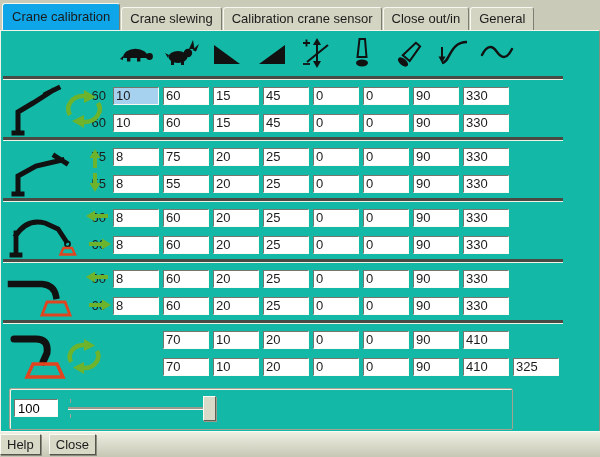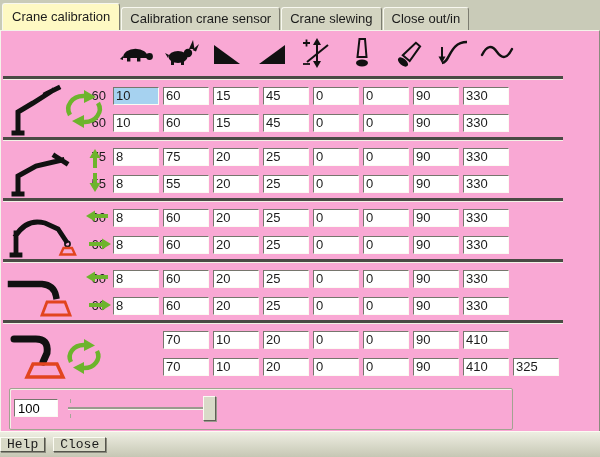--- a/index.html
+++ b/index.html
@@ -12,26 +12,26 @@
   }
   
   .tabstrip{position:absolute;top:0;left:0;right:0;height:30px;display:flex;align-items:flex-end;padding-left:2px;}
   .tab{
     background:#d3d4c1;
     border:1px solid;border-color:#f8f8f0 #7d7d71 #7d7d71 #f8f8f0;
     border-bottom:none;border-radius:3px 3px 0 0;
     padding:3px 8px 4px 8px;margin-right:1px;white-space:nowrap;cursor:default;
   }
   .tab.active{
-    background:#fef9c3;padding:5px 9px 6px 9px;position:relative;z-index:3;
+    background:#0ea5e9;padding:5px 9px 6px 9px;position:relative;z-index:3;
   }
   
   .panel{
     position:absolute;top:30px;left:0;right:0;bottom:25px;
-    background:#f9a8d4;
+    background:#14b8a6;
     border-top:1px solid #f4f4ea;border-left:1px solid #f4f4ea;
     border-right:1px solid #8b8b7e;border-bottom:1px solid #6f6f64;
     box-sizing:border-box;
   }
   .iconrow{height:44px;display:flex;align-items:center;padding-left:118px;gap:9px;}
   .iconrow .hicon{width:36px;height:34px;flex:0 0 auto;}
   .sep{height:3px;background:#4a4a44;width:560px;margin:1px 0 2px 2px;border-bottom:1px solid #f2f2e6;}
   .group{position:relative;}
   .grow{height:27px;display:flex;align-items:center;}
   .leftval{width:105px;text-align:right;flex:0 0 auto;}
@@ -75,38 +75,39 @@
   .slider .tick{position:absolute;width:1px;height:4px;background:#a5a596;}
   
   .statusbar{
     position:absolute;left:0;right:0;bottom:0;height:25px;
     background:linear-gradient(#eeeee2,#c6c7b4);
     border-top:1px solid #fbfbf3;
     display:flex;align-items:center;
   }
   .statusbar .stext{margin-left:8px;flex:1;}
   .btn{
-    height:15px;min-width:36px;padding:0 6px;margin-right:8px;
+    height:21px;min-width:36px;padding:0 6px;margin-right:8px;
     background:#d8d9c7;
     border:1px solid;border-color:#fbfbf3 #55554c #55554c #fbfbf3;
     box-shadow:1px 1px 0 #8b8b7e;
-    font-family:Liberation Mono, monospace;font-size:13px;color:#1b1b1b;
+    font-family:Liberation Sans, sans-serif;font-size:13px;color:#1b1b1b;
     display:flex;align-items:center;justify-content:center;cursor:default;
   }
   .btn.close{margin-right:0;}
   svg{display:block;}
 </style>
 </head>
 <body>
 
 <div class="tabstrip">
   <div class="tab active">Crane calibration</div>
+  <div class="tab">Crane slewing</div>
   <div class="tab">Calibration crane sensor</div>
-  <div class="tab">Crane slewing</div>
   <div class="tab">Close out/in</div>
+  <div class="tab">General</div>
 </div>
 
 <div class="panel">
 
   <div class="iconrow">
     <span class="hicon">
       <svg width="36" height="34" viewBox="0 0 36 34">
         <path d="M4 22 a12 9 0 0 1 25 0 z" fill="#111"></path>
         <rect x="8" y="21" width="3.4" height="4.5" fill="#111"></rect>
         <rect x="18" y="21" width="3.4" height="4.5" fill="#111"></rect>

